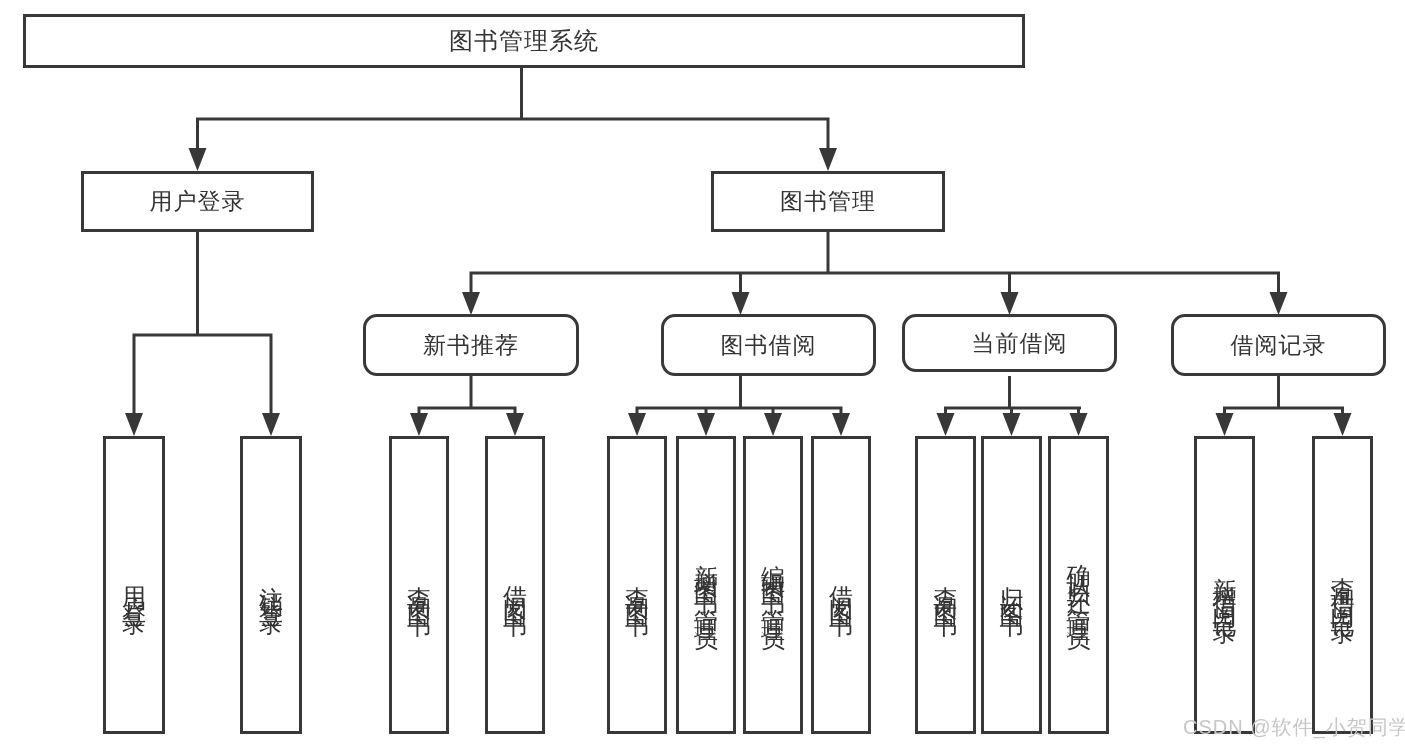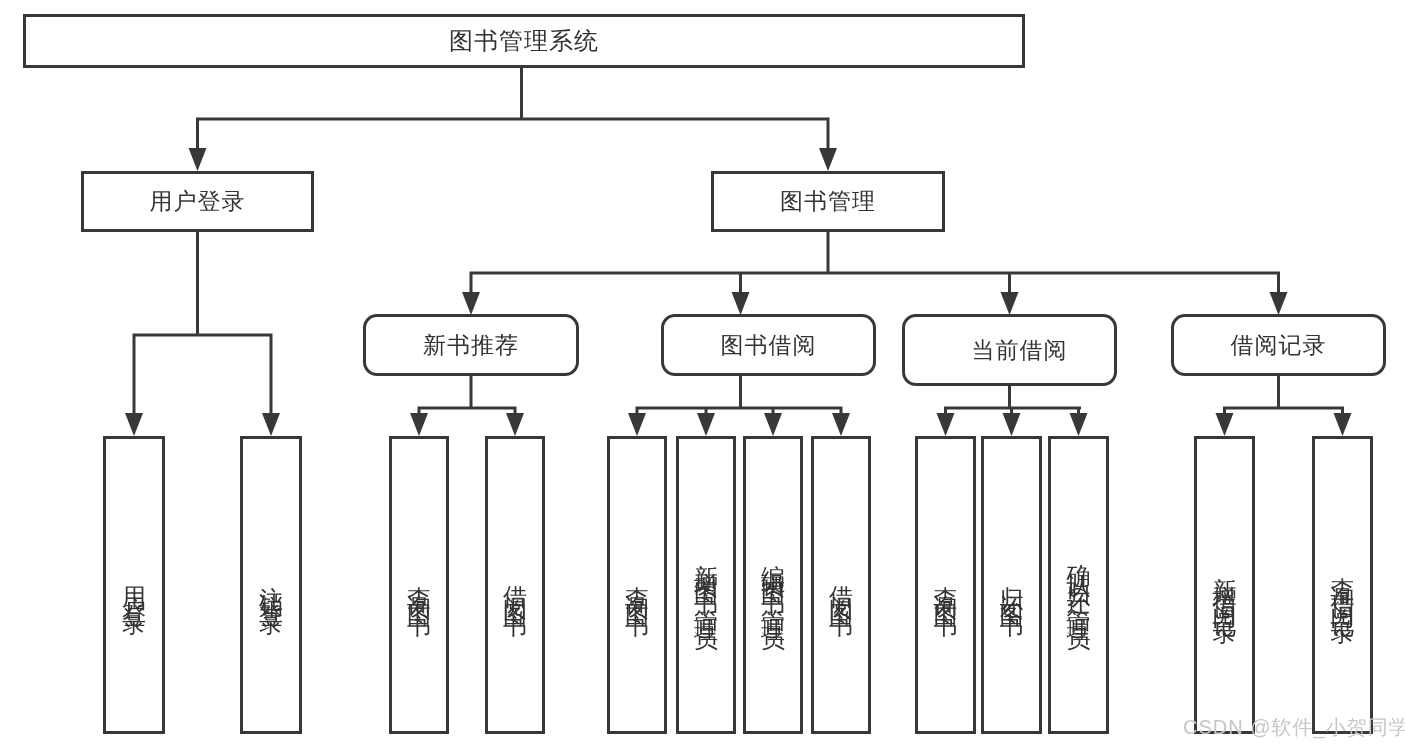--- a/index.html
+++ b/index.html
@@ -124,21 +124,21 @@
     </g>
   </svg>
 
   <div class="node root" style="left:23px; top:14px; width:1002px; height:54px;">图书管理系统</div>
 
   <div class="node lvl2" style="left:81px; top:171px; width:233px; height:61px;">用户登录</div>
   <div class="node lvl2" style="left:711px; top:171px; width:234px; height:61px;">图书管理</div>
 
   <div class="node lvl3" style="left:363px; top:314px; width:216px; height:62px;">新书推荐</div>
   <div class="node lvl3" style="left:633px; top:314px; width:215px; height:62px;margin-left:28px;">图书借阅</div>
-  <div class="node lvl3" style="left:902px; top:314px; width:215px; height:72px;padding-left:20px;">当前借阅</div>
+  <div class="node lvl3" style="left:902px; top:314px; width:215px; height:58px;padding-left:20px;">当前借阅</div>
   <div class="node lvl3" style="left:1171px; top:314px; width:215px; height:62px;">借阅记录</div>
 
   <div class="leaf" style="left:103px; width:62px;">
     <span class="vtext">用户登录</span>
   </div>
   <div class="leaf" style="left:240px; width:62px;">
     <span class="vtext">注销登录</span>
   </div>
 
   <div class="leaf" style="left:389px; width:60px;">

